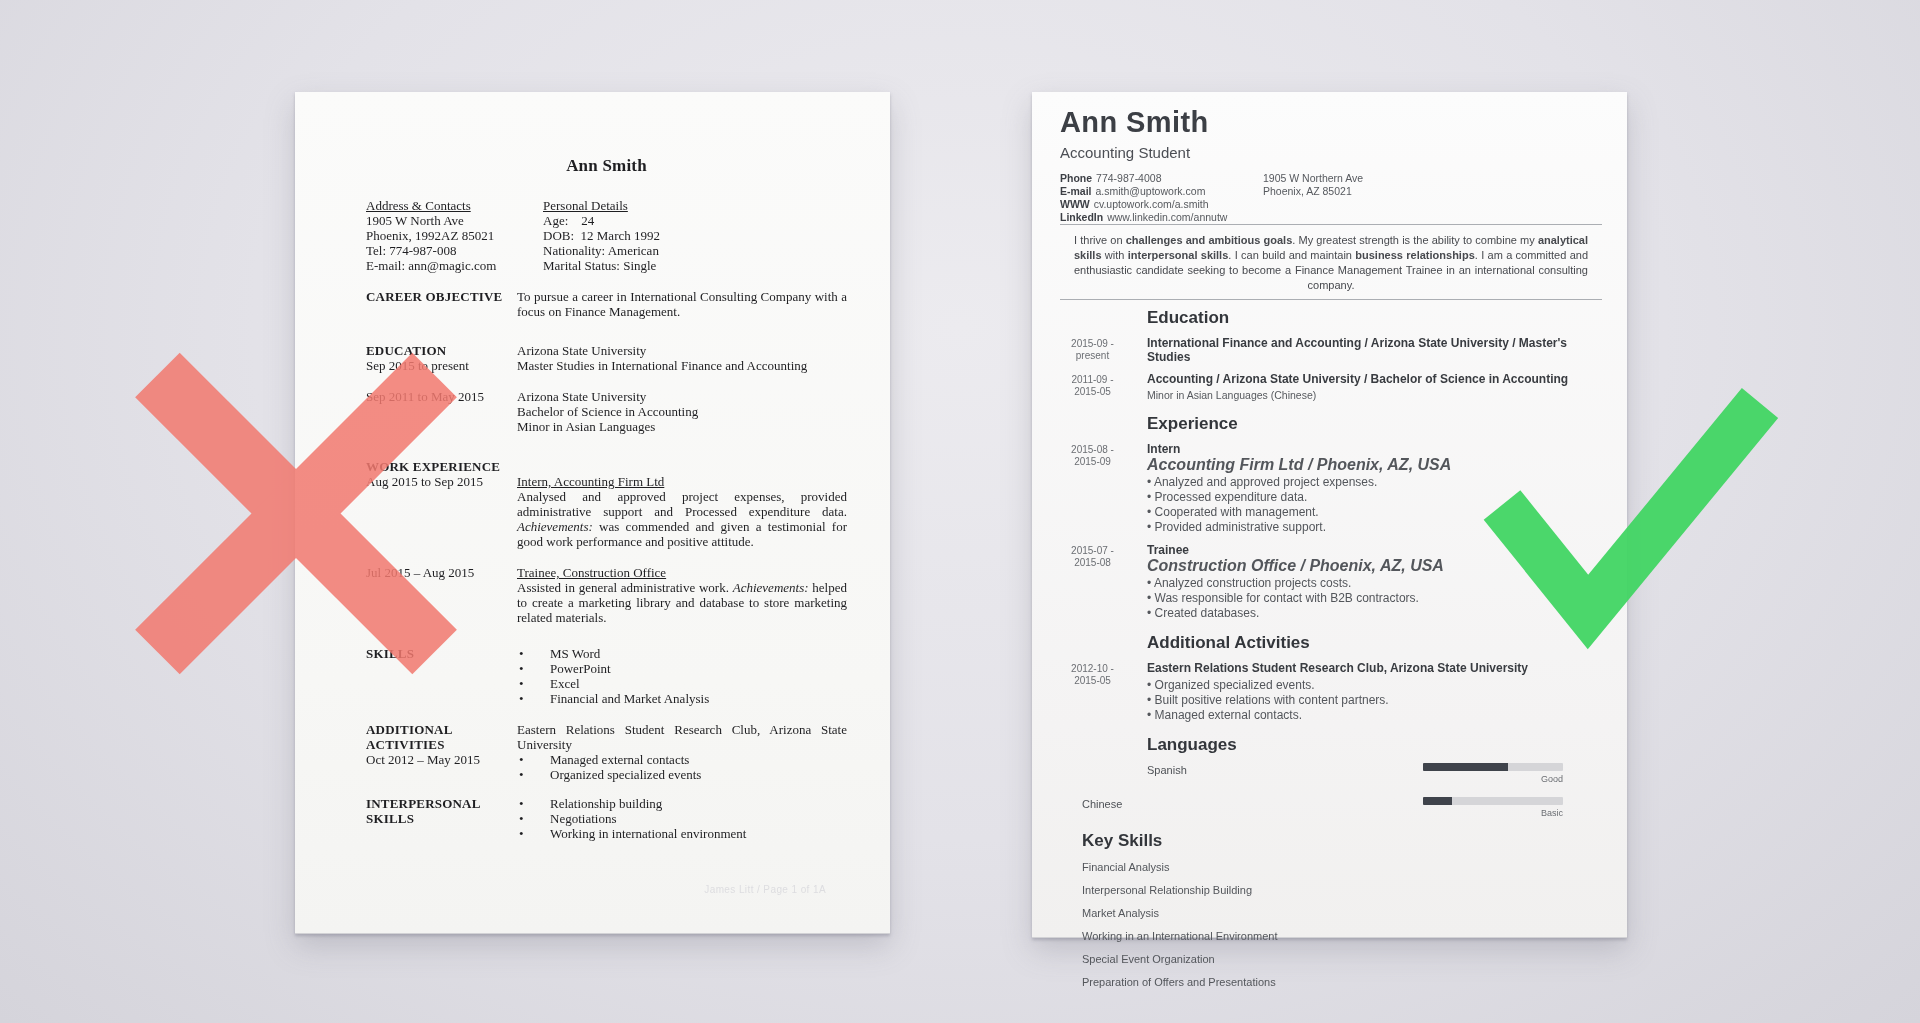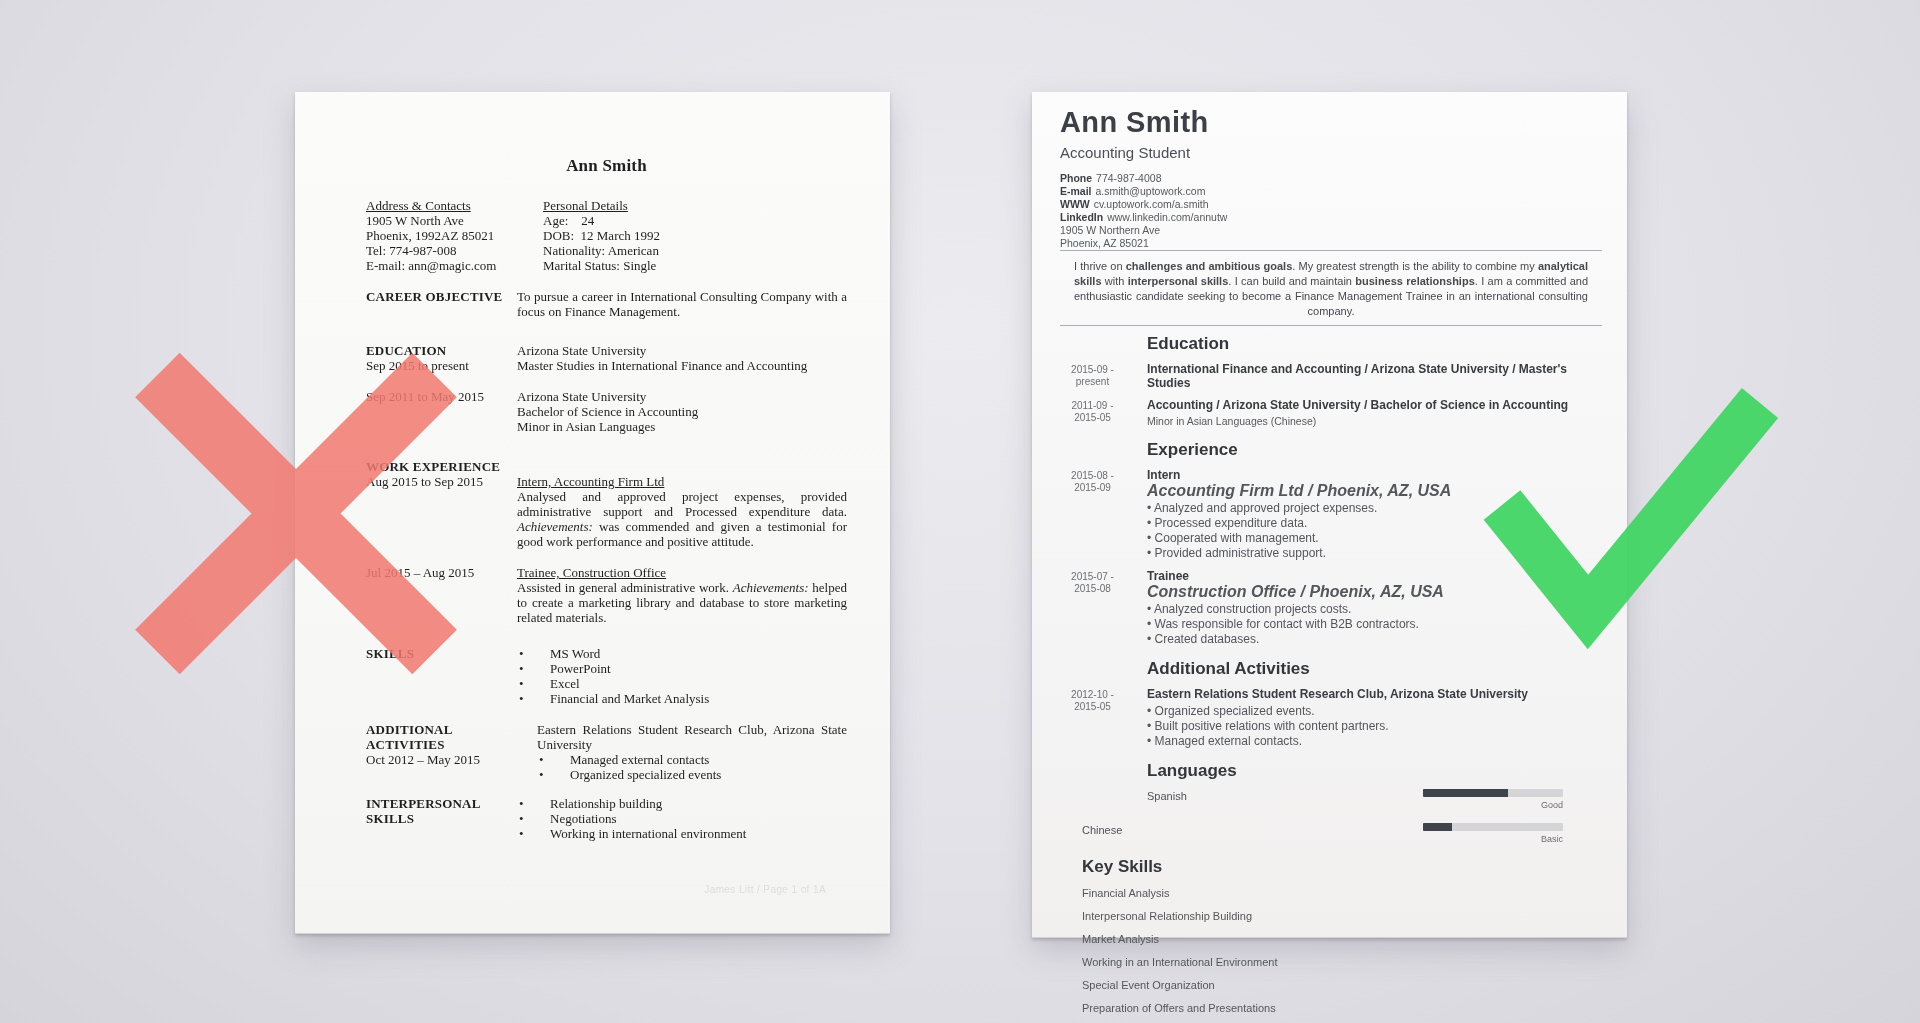--- a/index.html
+++ b/index.html
@@ -23,35 +23,35 @@
   .ul{text-decoration:underline;}
   .pre{white-space:pre-wrap;}
   .just{text-align:justify;}
   .mt-contact{margin-top:22px;}
   .mt-co{margin-top:16px;}
   .mt-edu{margin-top:24px;}
   .mt-edu2{margin-top:16px;}
   .mt-work{margin-top:25px;}
   .mt-we2{margin-top:16px;}
   .mt-skills{margin-top:21px;}
-  .mt-add{margin-top:16px;gap:20px;}
+  .mt-add{margin-top:16px;}
   .mt-int{margin-top:14px;}
   .mt-lang{margin-top:13px;}
   .lbi{display:flex;}
   .ldot{width:31px;flex:none;padding-left:2px;}
   .watermark{position:absolute;right:64px;bottom:36px;font-family:"Liberation Sans",sans-serif;
              font-size:10px;color:#dddde0;letter-spacing:.4px;}
   
   .rpage{left:1032px;top:92px;width:595px;height:845px;
          background:linear-gradient(180deg,#fcfcfc 0%,#f4f3f3 75%,#f1f0ef 100%);
          color:#4a4d52;padding:0;}
   .rin{padding:0 25px 0 28px;}
   .rname{font-size:29px;line-height:32px;font-weight:700;color:#3c3f45;margin:14px 0 0 0;letter-spacing:.4px;}
   .rsub{font-size:15px;line-height:18px;color:#4b4e54;margin-top:6px;}
-  .rcontact{display:flex;margin-top:10px;font-size:10.5px;line-height:13px;color:#56595e;flex-direction:column;}
+  .rcontact{display:flex;margin-top:10px;font-size:10.5px;line-height:13px;color:#56595e;}
   .rcol1{width:203px;flex:none;}
   .rclabel{font-weight:700;color:#3c3f45;margin-right:4px;}
   hr.rule{border:0;border-top:1px solid #abaeb3;margin:0;}
   .hr1{margin-top:26px;}
   .rsummary{font-size:11px;line-height:15px;color:#47494e;text-align:justify;text-align-last:center;
             margin:8px 14px 6px 14px;}
   .rrow{display:flex;}
   .rdate{width:65px;flex:none;text-align:center;font-size:10px;line-height:12px;color:#6b6e73;padding-top:2px;}
   .rbody{flex:1;margin-left:22px;min-width:0;}
   .rhead{font-size:17px;line-height:20px;font-weight:700;color:#33363b;margin:0;}

